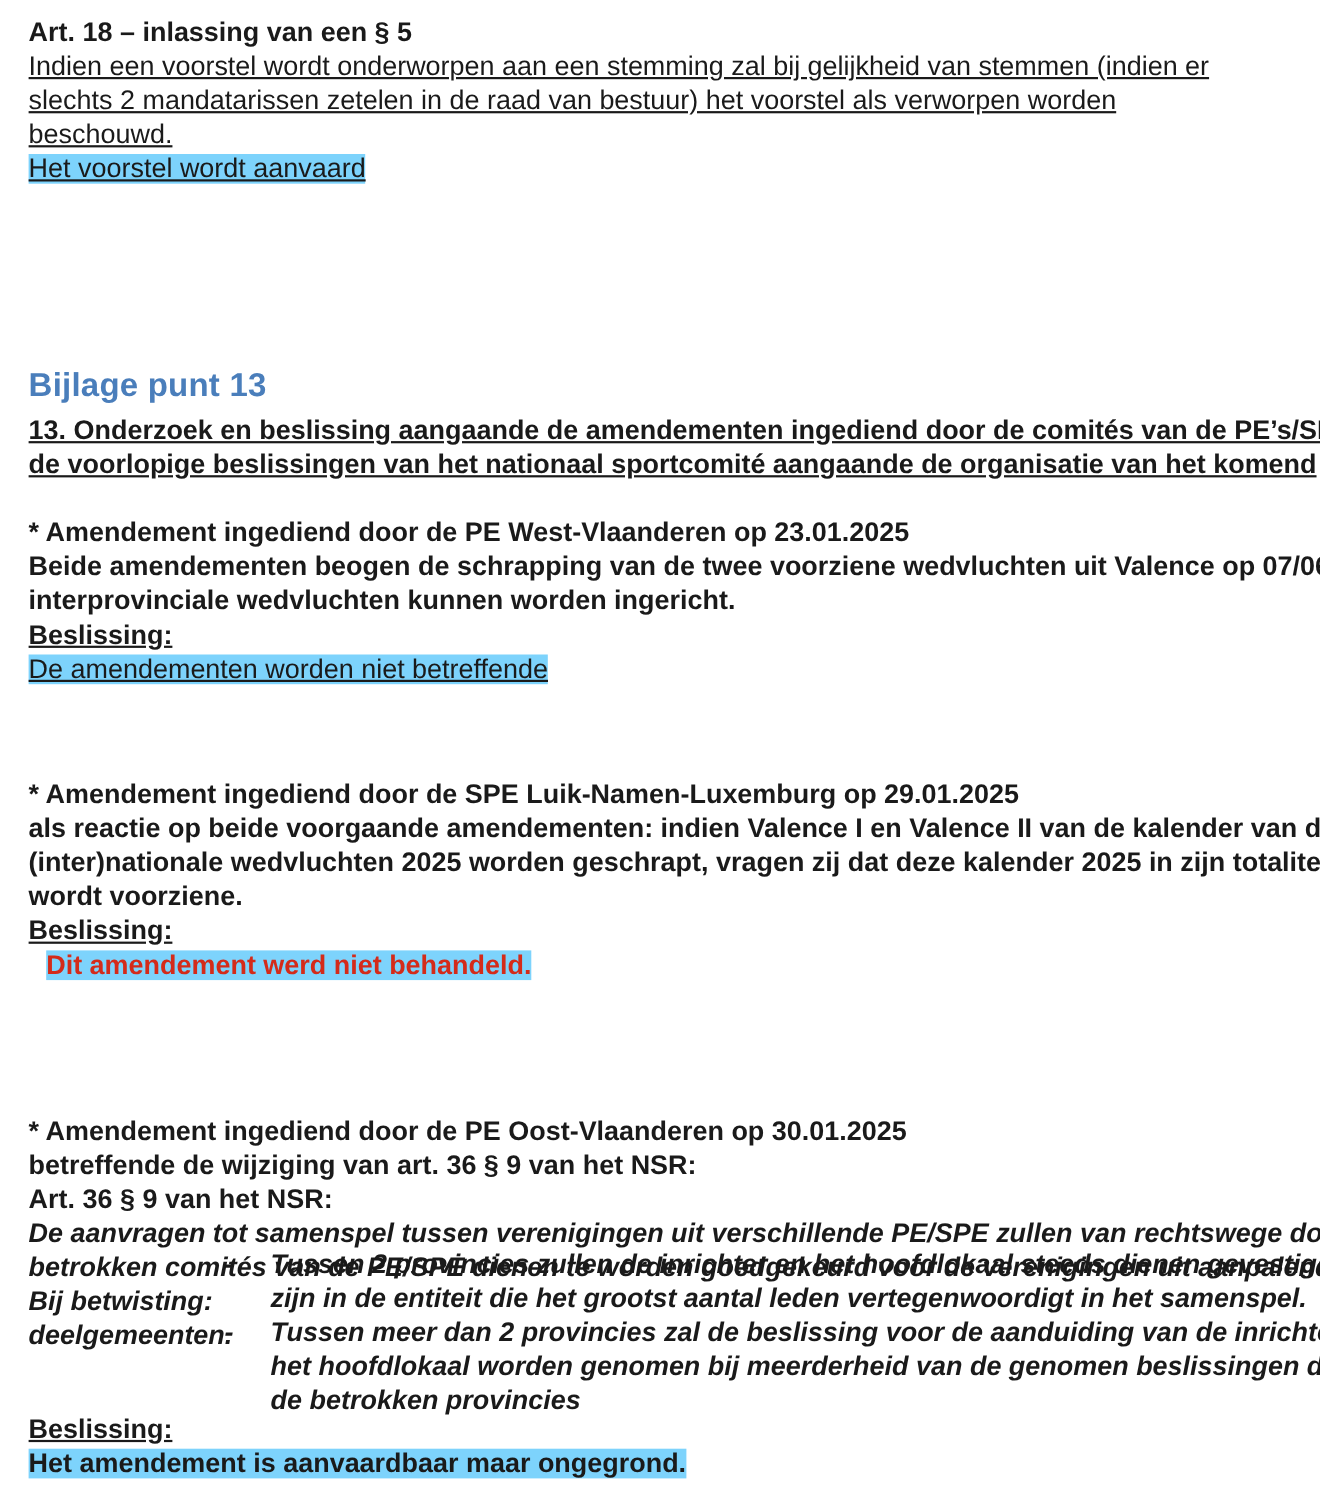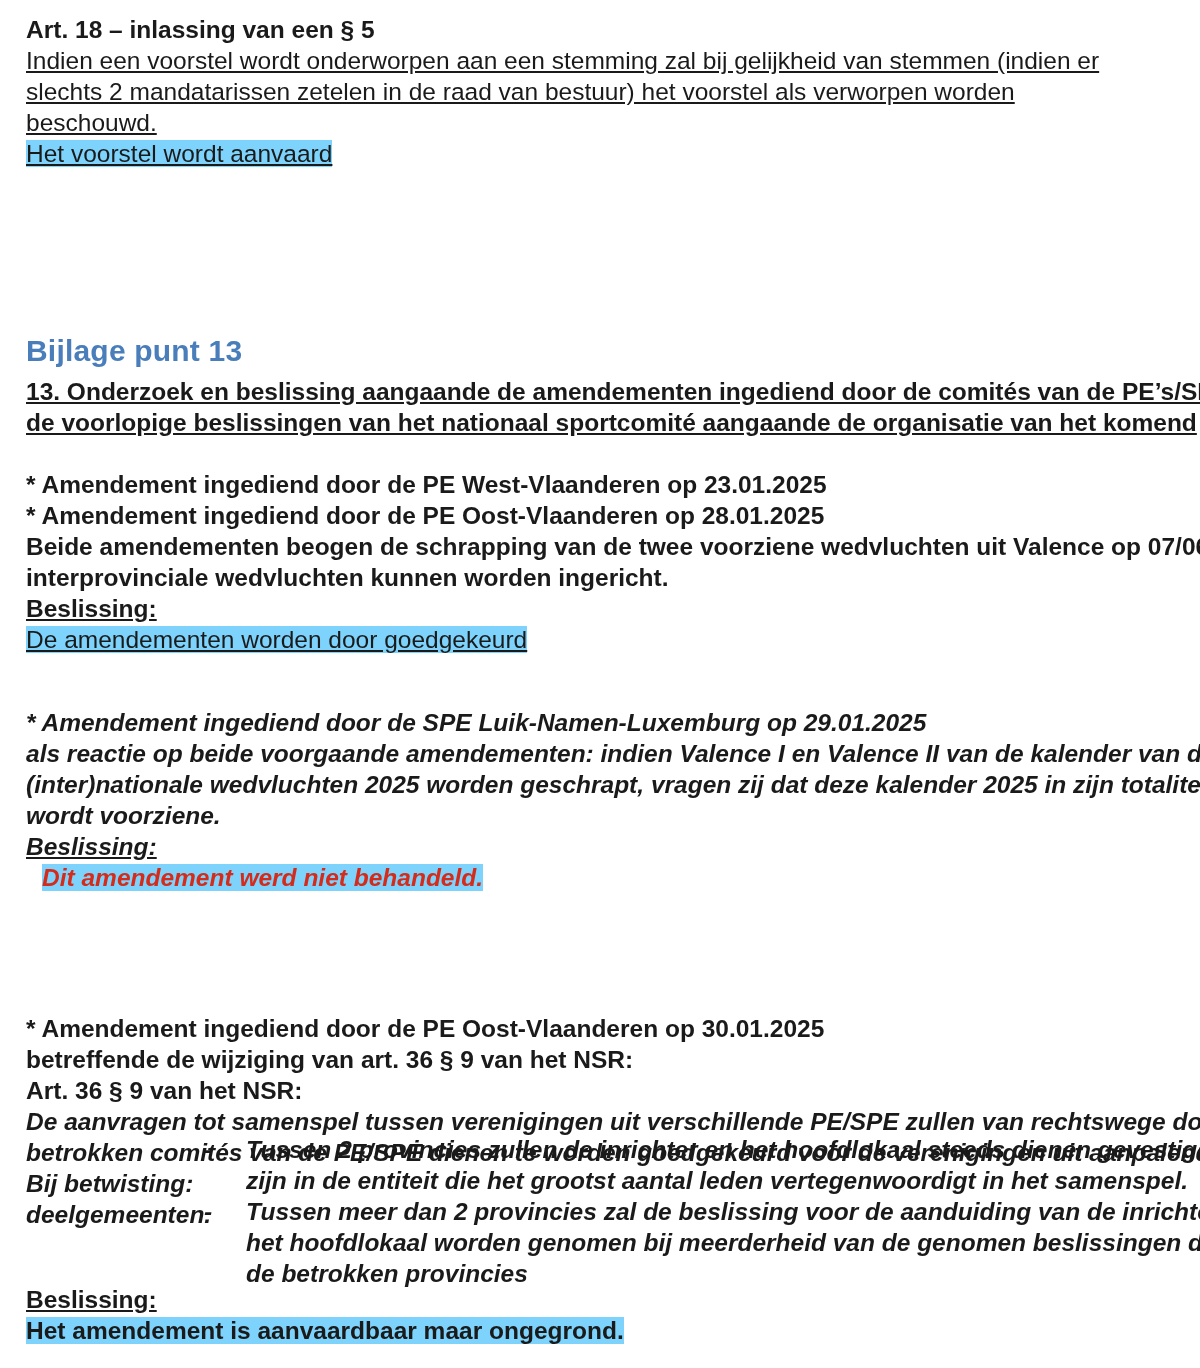--- a/index.html
+++ b/index.html
@@ -96,28 +96,27 @@
 
   <div class="heading-bijlage">Bijlage punt 13</div>
 
   <div class="block" style="top:376px;">
     <div class="line bold ul">13. Onderzoek en beslissing aangaande de amendementen ingediend door de comités van de PE’s/SPE’s op</div>
     <div class="line bold ul">de voorlopige beslissingen van het nationaal sportcomité aangaande de organisatie van het komend</div>
   </div>
 
   <div class="block" style="top:469px;">
     <div class="line bold">* Amendement ingediend door de PE West-Vlaanderen op 23.01.2025</div>
-    <div class="line bold">* Amendement ingediend door de PE Oost-Vlaanderen op 28.01.2025</div>
     <div class="line bold">Beide amendementen beogen de schrapping van de twee voorziene wedvluchten uit Valence op 07/06/2025</div>
     <div class="line bold">interprovinciale wedvluchten kunnen worden ingericht.</div>
     <div class="line bold ul">Beslissing:</div>
-    <div class="line"><span class="reg hl-inline">De amendementen worden door goedgekeurd</span></div>
+    <div class="line"><span class="reg hl-inline">De amendementen worden niet betreffende</span></div>
   </div>
 
-  <div class="block" style="top:707px;font-style:italic;">
+  <div class="block" style="top:707px;">
     <div class="line bold">* Amendement ingediend door de SPE Luik-Namen-Luxemburg op 29.01.2025</div>
     <div class="line bold">als reactie op beide voorgaande amendementen: indien Valence I en Valence II van de kalender van de</div>
     <div class="line bold">(inter)nationale wedvluchten 2025 worden geschrapt, vragen zij dat deze kalender 2025 in zijn totaliteit</div>
     <div class="line bold">wordt voorziene.</div>
     <div class="line bold ul">Beslissing:</div>
     <div class="line"><span class="bold red hl-inline">Dit amendement werd niet behandeld.</span></div>
   </div>
 
   <div class="block" style="top:965px;margin-top:48px;">
     <div class="line bold">* Amendement ingediend door de PE Oost-Vlaanderen op 30.01.2025</div>

